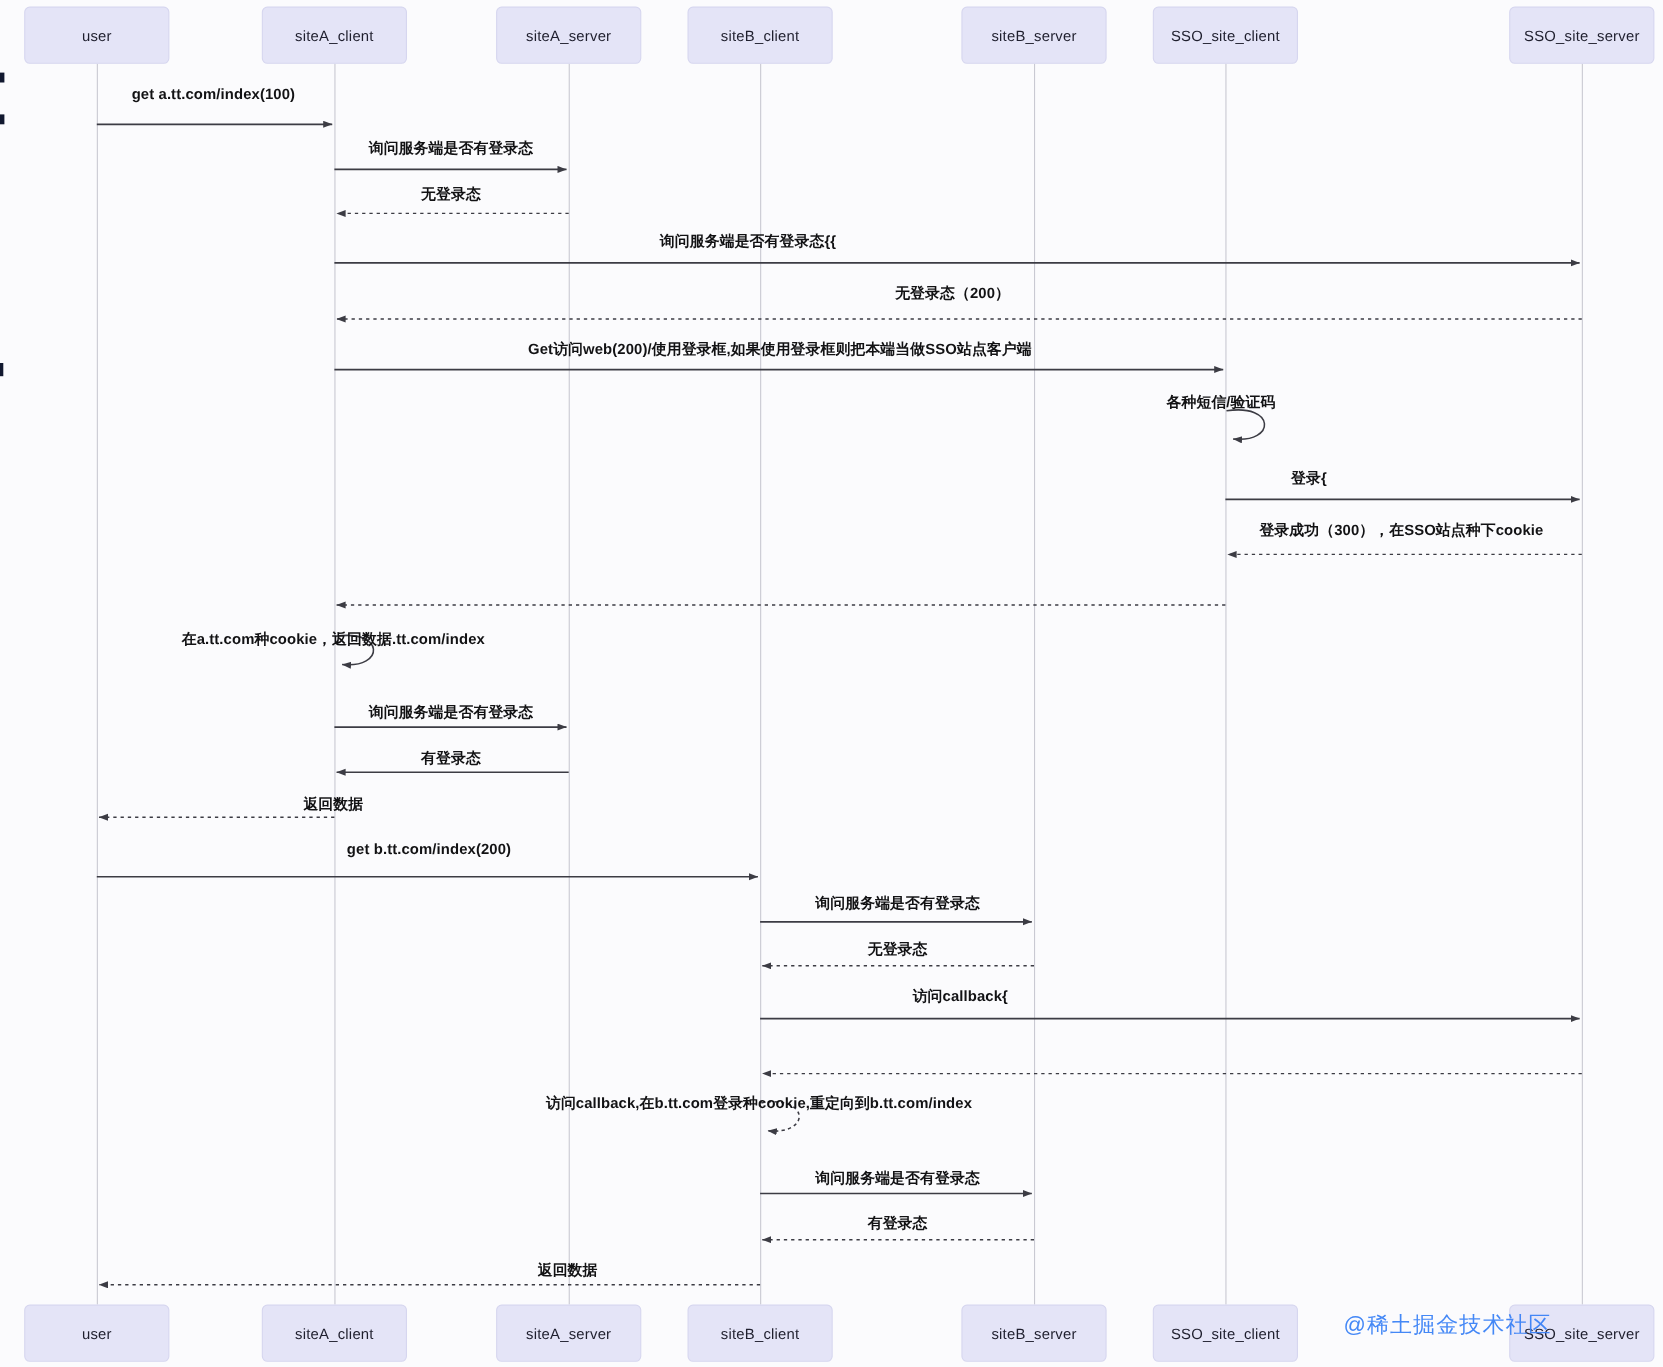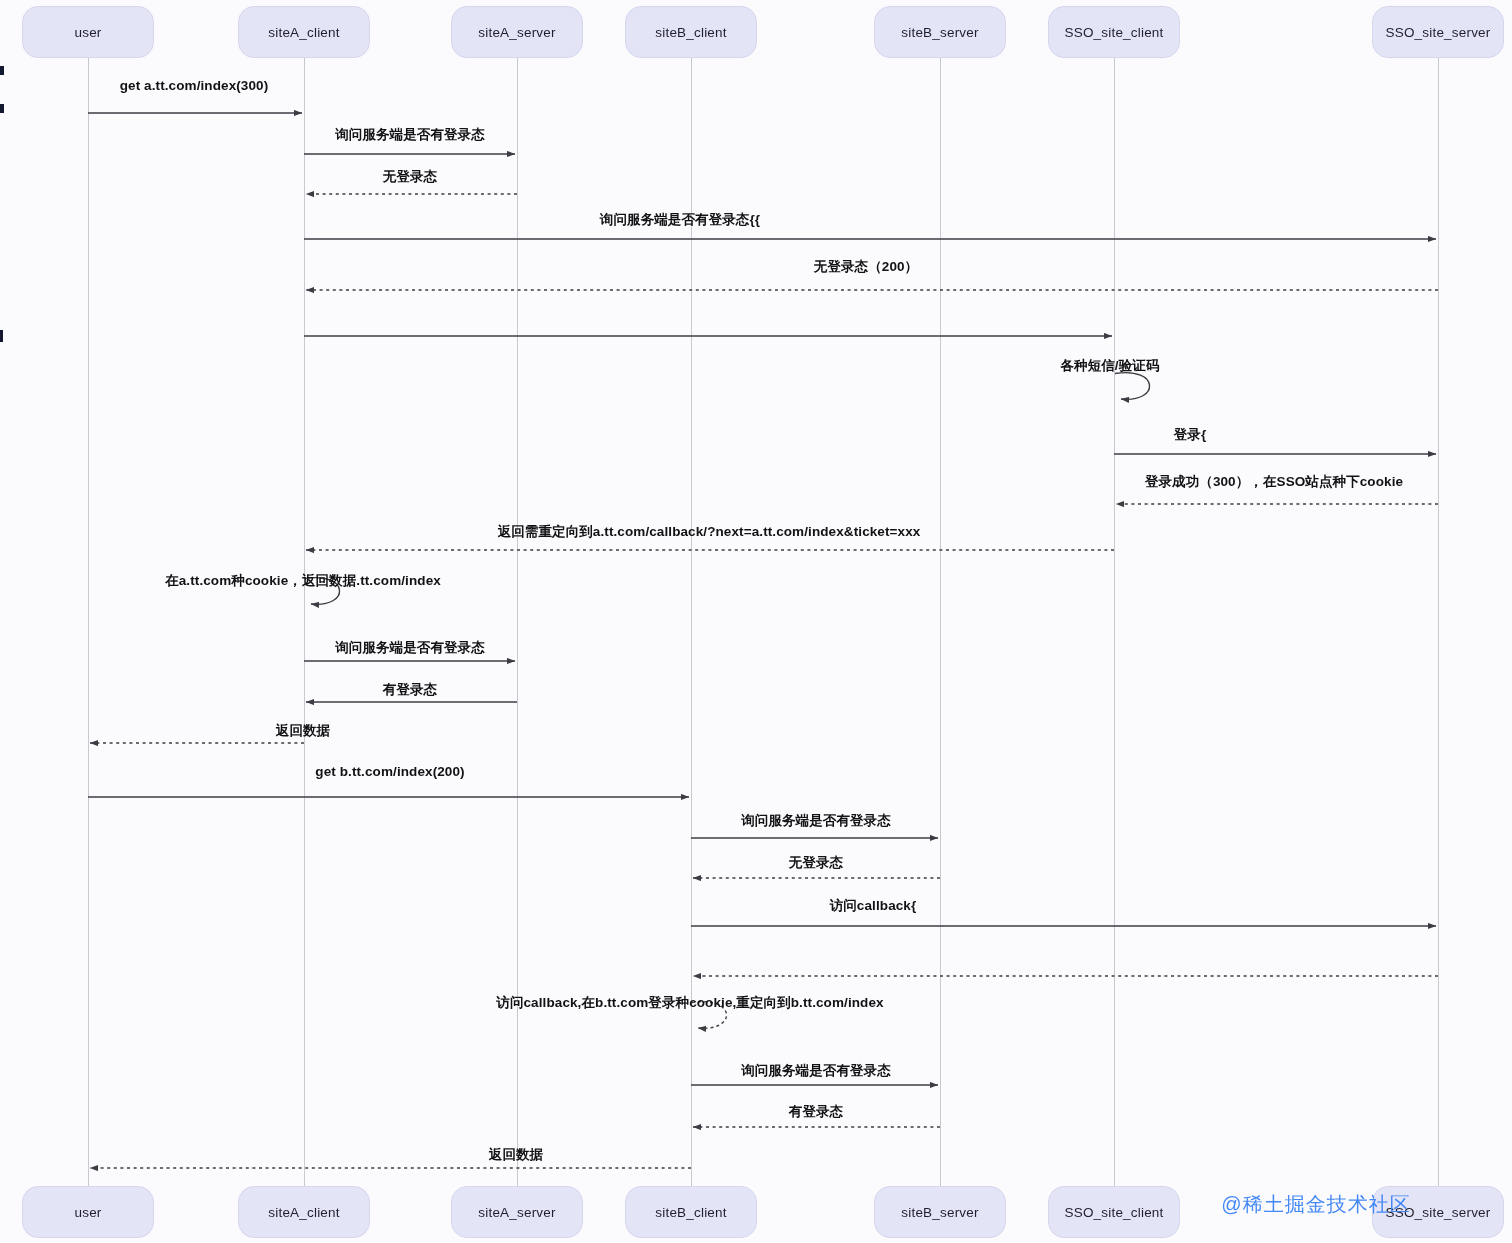--- a/index.html
+++ b/index.html
@@ -8,21 +8,21 @@
     background:#fbfbfd;
     font-family:"Liberation Sans","DejaVu Sans",sans-serif;
     overflow:hidden;
     position:relative;
   }
   #diagram{position:absolute;left:0;top:0;width:1512px;height:1243px;}
   .actor-box{
     position:absolute;
     background:#e4e4f7;
     border:1px solid #d6d6ef;
-    border-radius:16px;
+    border-radius:5px;
     box-sizing:border-box;
     display:flex;align-items:center;justify-content:center;
     color:#1f1f2e;
     font-size:13.5px;
     letter-spacing:.2px;
     white-space:nowrap;
   }
   .msg-label{
     position:absolute;
     color:#121214;
@@ -167,29 +167,29 @@
     </div>
     <div class="actor-box" style="left: 1048px; top: 1186px; width: 132px; height: 52px;">
       <span>SSO_site_client</span>
     </div>
     <div class="actor-box" style="left: 1372px; top: 6px; width: 132px; height: 52px;">
       <span>SSO_site_server</span>
     </div>
     <div class="actor-box" style="left: 1372px; top: 1186px; width: 132px; height: 52px;">
       <span>SSO_site_server</span>
     </div>
-    <div class="msg-label" style="left: 194px; top: 78px;">get a.tt.com/index(300)</div>
+    <div class="msg-label" style="left: 194px; top: 78px;">get a.tt.com/index(100)</div>
     <div class="msg-label" style="left: 410px; top: 126px;">询问服务端是否有登录态</div>
     <div class="msg-label" style="left: 410px; top: 168px;">无登录态</div>
     <div class="msg-label" style="left: 680px; top: 211px;">询问服务端是否有登录态{{</div>
     <div class="msg-label" style="left: 866px; top: 258px;">无登录态（200）</div>
+    <div class="msg-label" style="left: 709px; top: 309px;">Get访问web(200)/使用登录框,如果使用登录框则把本端当做SSO站点客户端</div>
     <div class="msg-label" style="left: 1110px; top: 357px;">各种短信/验证码</div>
     <div class="msg-label" style="left: 1190px; top: 426px;">登录{</div>
     <div class="msg-label" style="left: 1274px; top: 473px;">登录成功（300），在SSO站点种下cookie</div>
-    <div class="msg-label" style="left: 709px; top: 523px;">返回需重定向到a.tt.com/callback/?next=a.tt.com/index&amp;ticket=xxx</div>
     <div class="msg-label" style="left: 303px; top: 572px;">在a.tt.com种cookie，返回数据.tt.com/index</div>
     <div class="msg-label" style="left: 410px; top: 639px;">询问服务端是否有登录态</div>
     <div class="msg-label" style="left: 410px; top: 681px;">有登录态</div>
     <div class="msg-label" style="left: 303px; top: 722px;">返回数据</div>
     <div class="msg-label" style="left: 390px; top: 764px;">get b.tt.com/index(200)</div>
     <div class="msg-label" style="left: 816px; top: 812px;">询问服务端是否有登录态</div>
     <div class="msg-label" style="left: 816px; top: 854px;">无登录态</div>
     <div class="msg-label" style="left: 873px; top: 897px;">访问callback{</div>
     <div class="msg-label" style="left: 690px; top: 994px;">访问callback,在b.tt.com登录种cookie,重定向到b.tt.com/index</div>
     <div class="msg-label" style="left: 816px; top: 1062px;">询问服务端是否有登录态</div>

